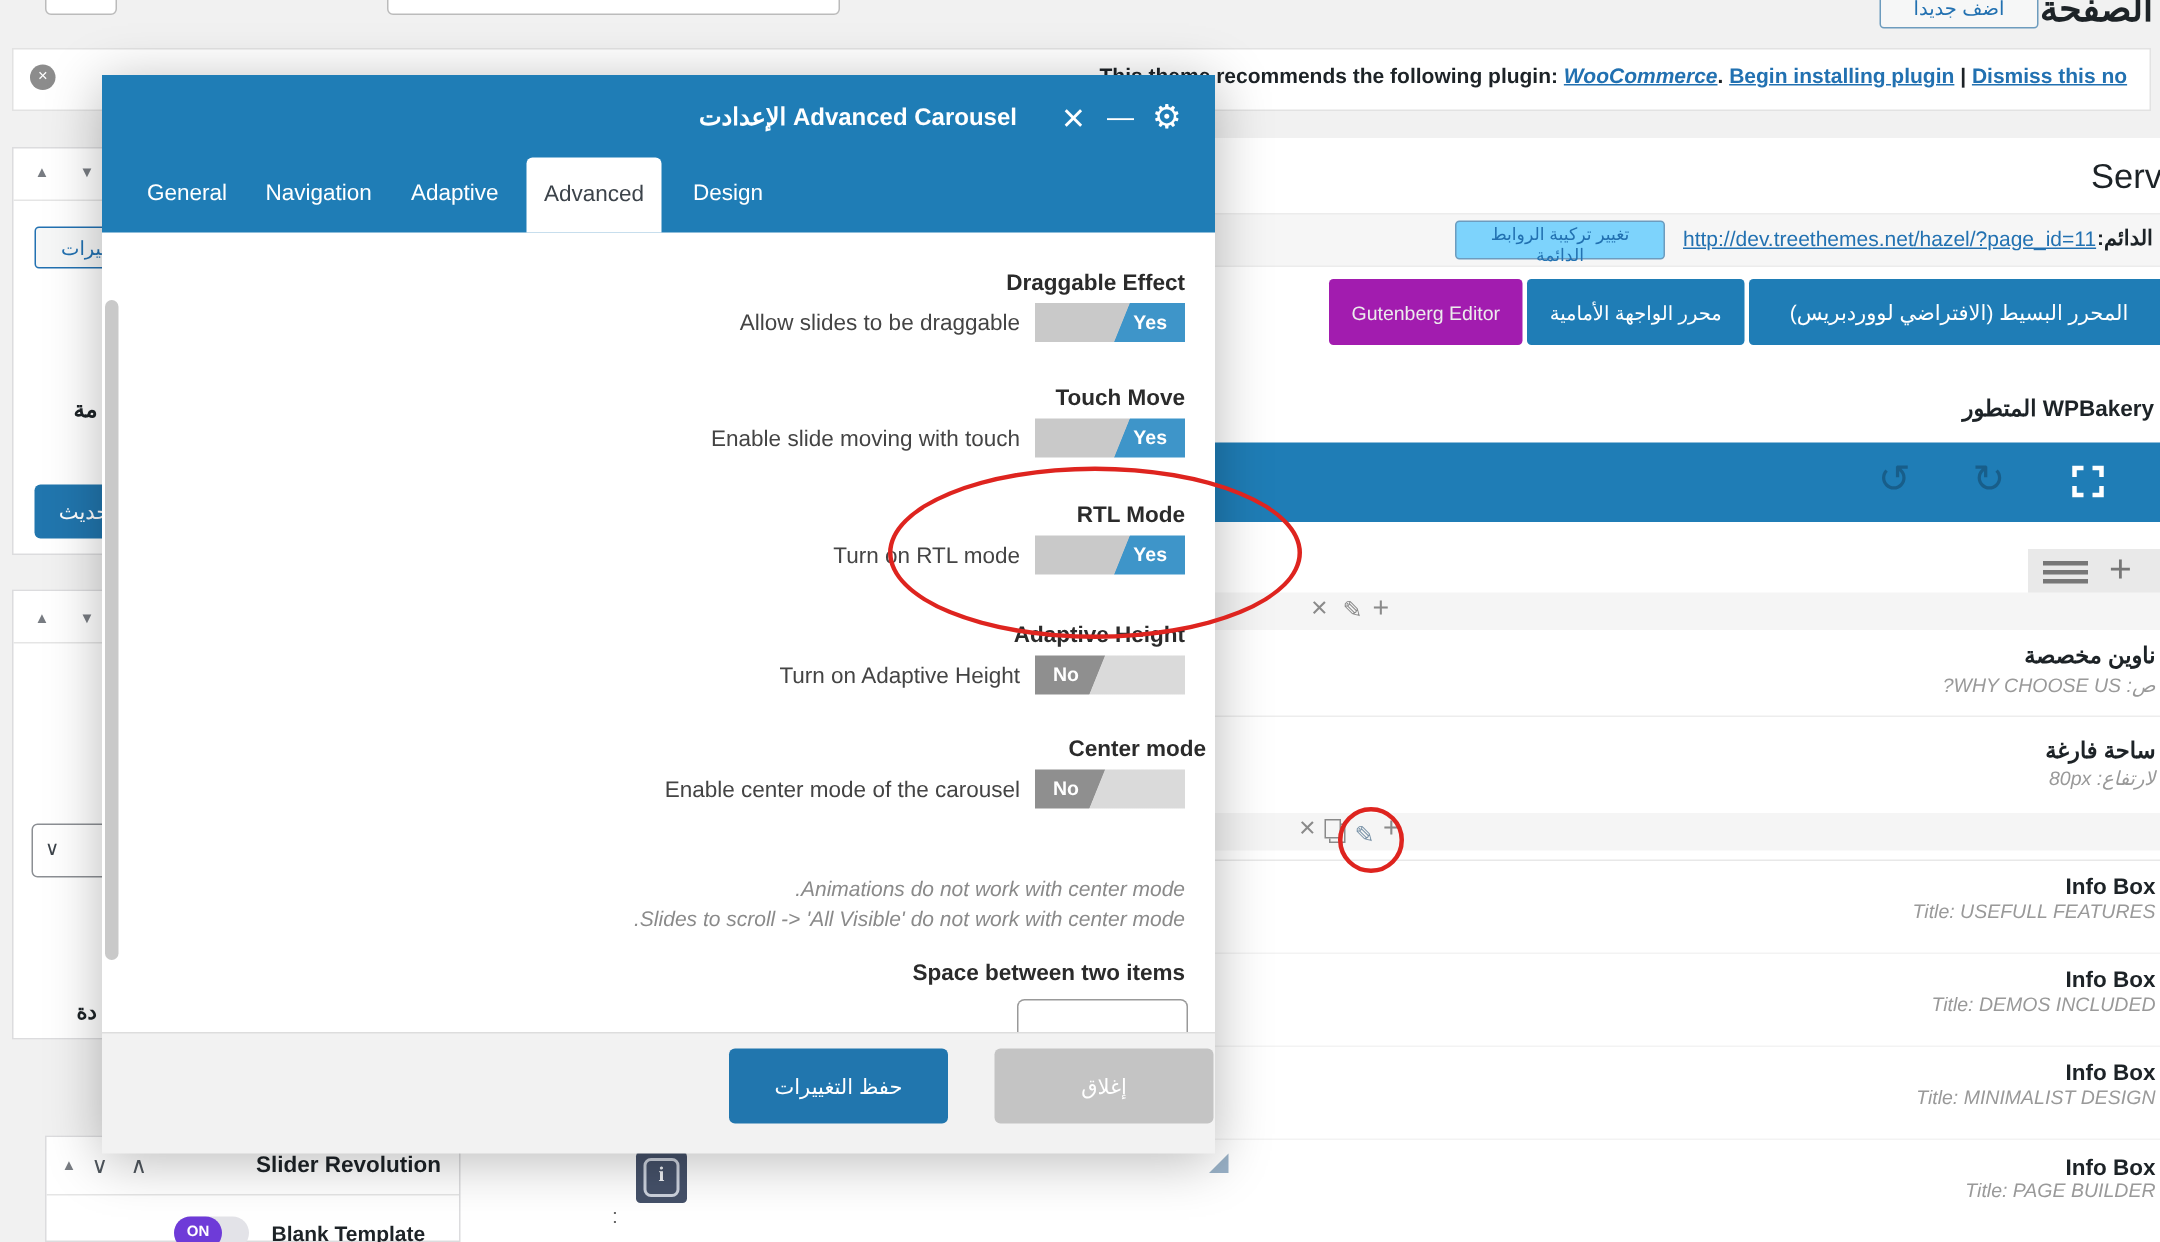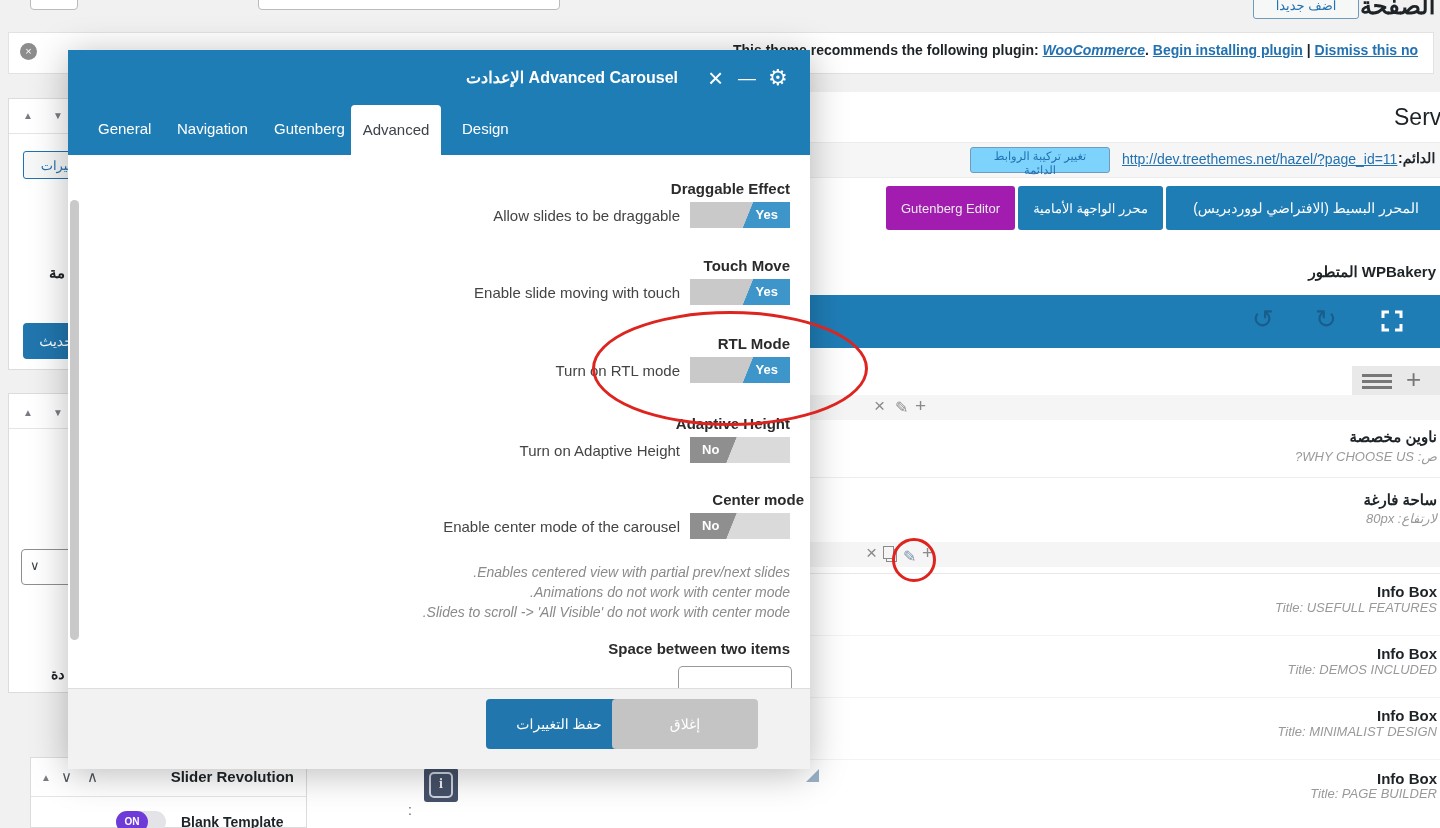--- a/index.html
+++ b/index.html
@@ -190,21 +190,21 @@
 
 <div class="abs modal" style="left:68px;top:50px;width:742px;height:718px;z-index:50">
   <div class="abs modal-head" style="left:0;top:0;width:742px;height:105px"></div>
   <div class="abs modal-title nowrap" style="left:398px;top:18px">الإعدادت Advanced Carousel</div>
   <div class="abs head-ic" style="left:640px;top:13px;font-size:26px">×</div>
   <div class="abs head-ic" style="left:670px;top:18px;font-size:18px">—</div>
   <div class="abs head-ic" style="left:700px;top:15px;font-size:22px">⚙</div>
 
   <div class="abs tab" style="left:30px;top:70px">General</div>
   <div class="abs tab" style="left:109px;top:70px">Navigation</div>
-  <div class="abs tab" style="left:206px;top:70px">Gutenberg</div>
+  <div class="abs tab" style="left:206px;top:70px">Adaptive</div>
   <div class="abs tab-active" style="left:283px;top:55px;width:90px;height:50px">Advanced</div>
   <div class="abs tab" style="left:394px;top:70px">Design</div>
 
   <div class="abs scroll-thumb" style="left:2px;top:150px;width:9px;height:440px"></div>
 
   <div class="abs f-head nowrap" style="left:422px;top:130px;width:300px">Draggable Effect</div>
   <div class="abs f-label nowrap" style="left:312px;top:157px;width:300px">Allow slides to be draggable</div>
   <div class="abs toggle yes" style="left:622px;top:152px">
       <span>Yes</span>
     </div>
@@ -226,26 +226,25 @@
   <div class="abs toggle no" style="left:622px;top:387px">
       <span>No</span>
     </div>
 
   <div class="abs f-head nowrap" style="left:436px;top:441px;width:300px">Center mode</div>
   <div class="abs f-label nowrap" style="left:312px;top:468px;width:300px">Enable center mode of the carousel</div>
   <div class="abs toggle no" style="left:622px;top:463px">
       <span>No</span>
     </div>
 
-  <div class="abs note nowrap" style="left:322px;top:514px;width:400px">.Enables centered view with partial prev/next slides</div>
   <div class="abs note nowrap" style="left:322px;top:534px;width:400px">.Animations do not work with center mode</div>
   <div class="abs note nowrap" style="left:322px;top:554px;width:400px">.Slides to scroll -&gt; 'All Visible' do not work with center mode</div>
 
   <div class="abs f-head nowrap" style="left:422px;top:590px;width:300px">Space between two items</div>
   <div class="abs" style="left:610px;top:616px;width:112px;height:24px;background:#fff;border:1px solid #999;border-bottom:none;border-radius:5px 5px 0 0"></div>
 
   <div class="abs modal-foot" style="left:0;top:638px;width:742px;height:80px"></div>
   <button class="abs btn-save rtl" style="left:418px;top:649px;width:146px;height:50px">حفظ التغييرات</button>
-  <button class="abs btn-close rtl" style="left:544px;top:649px;width:146px;height:50px">إغلاق</button>
+  <button class="abs btn-close rtl" style="left:595px;top:649px;width:146px;height:50px">إغلاق</button>
 </div>
 
 <div class="abs red-oval" style="left:592px;top:311px;width:270px;height:109px;z-index:60"></div>
 <div class="abs red-oval" style="left:892px;top:538px;width:38px;height:38px;z-index:60"></div>
 
 </body></html>

